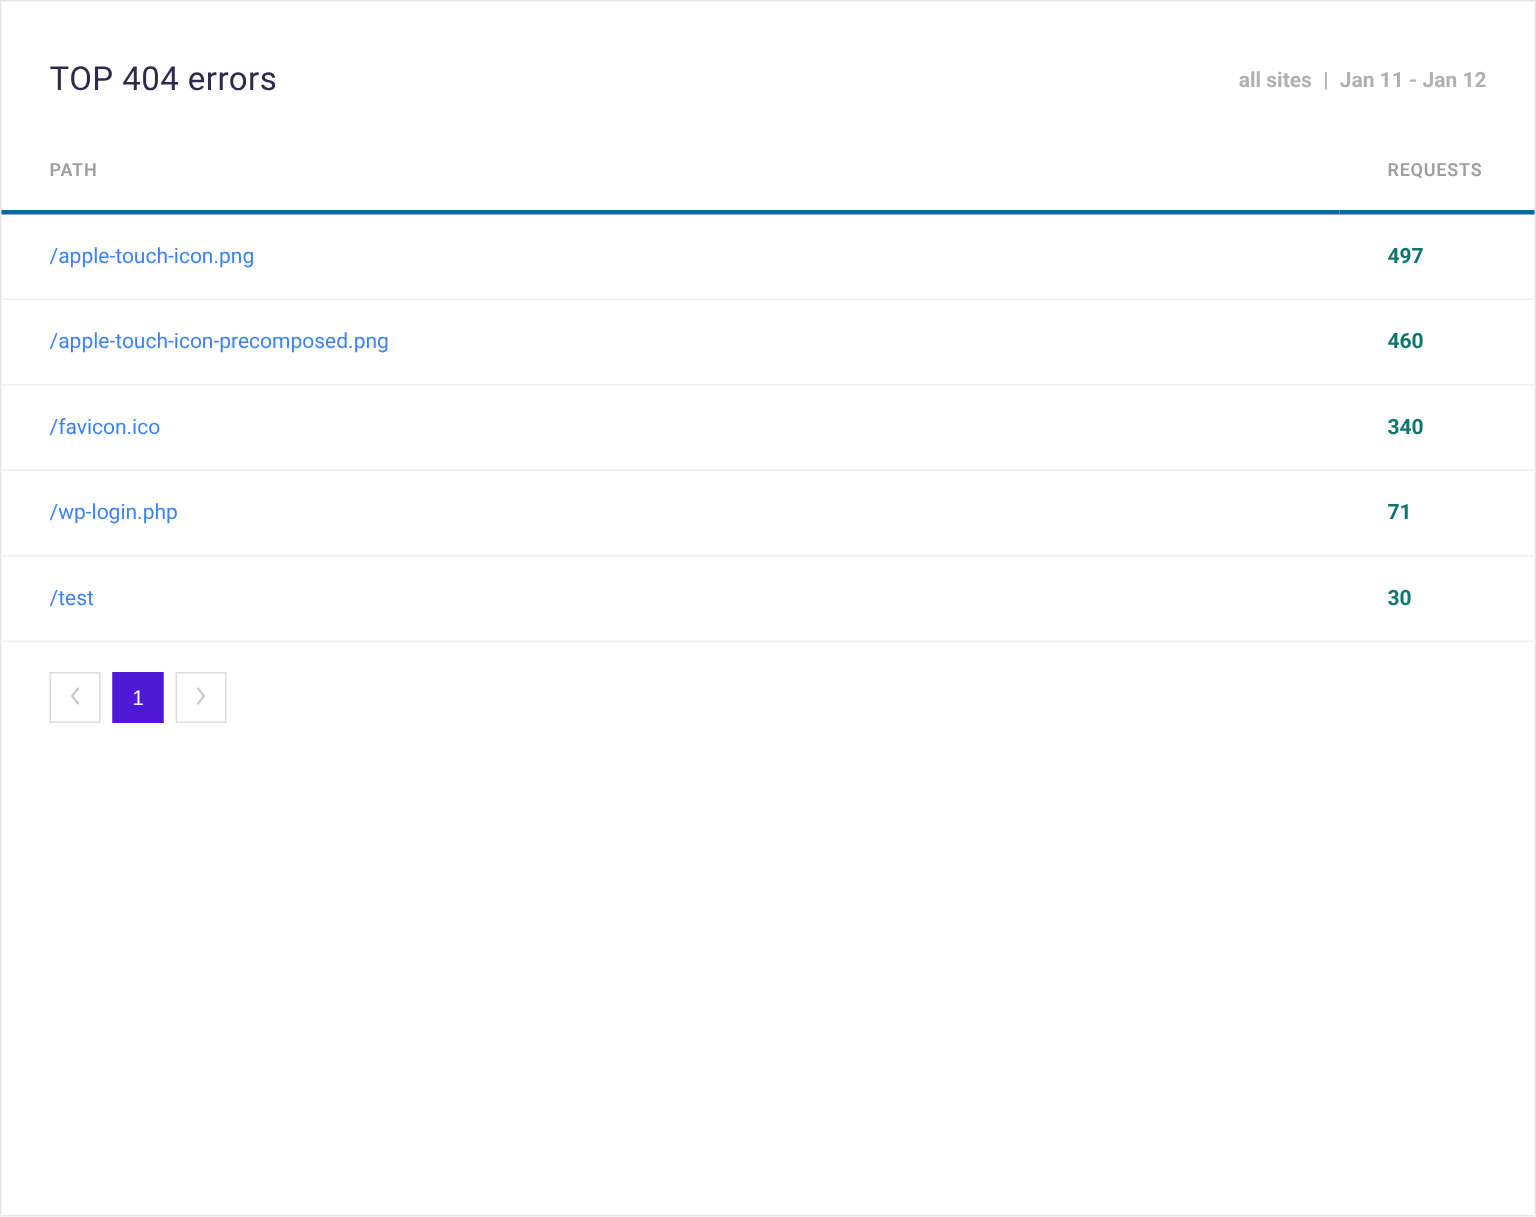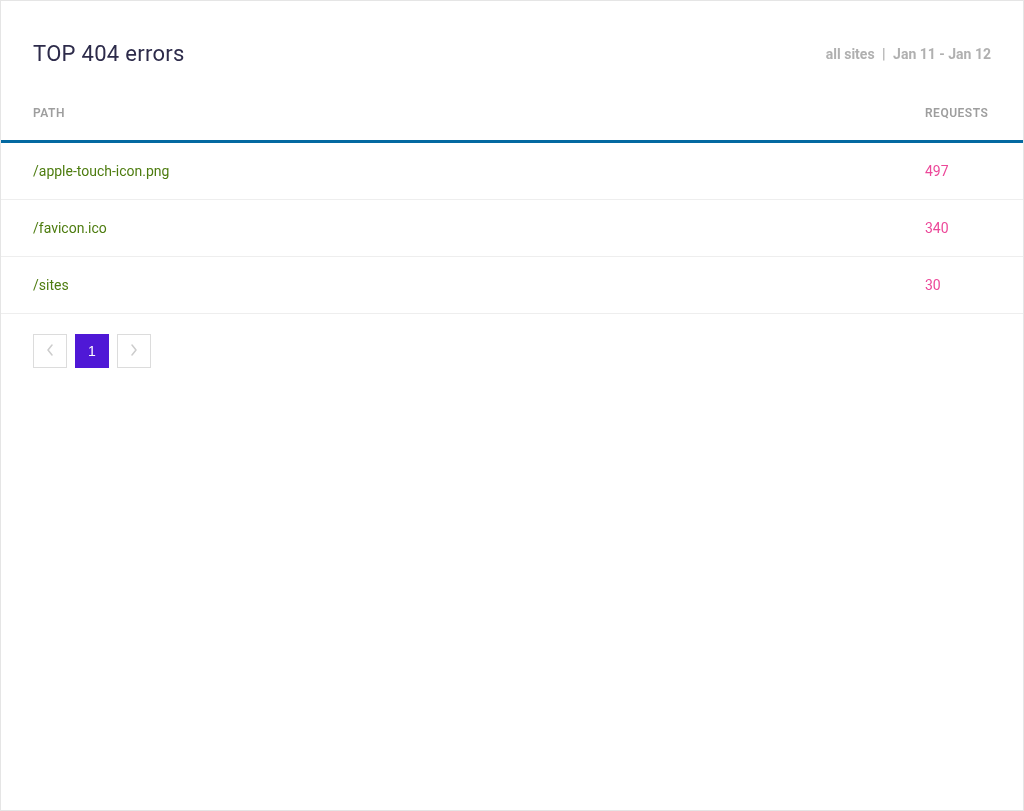--- a/index.html
+++ b/index.html
@@ -57,24 +57,25 @@
       text-align: left;
       width: 130px;
     }
     .data-row td {
       padding: 20px 32px;
       font-size: 14px;
       border-bottom: 1px solid #eeeeee;
       color: #555;
     }
     .data-row td.col-path {
-      color: #4d7c0f;
+      color: #3b82f6;
     }
     .data-row td.col-requests {
-      color: #ec4899;
+      color: #0f766e;
+      font-weight: bold;
     }
     .pagination {
       display: flex;
       gap: 8px;
       padding: 20px 32px;
     }
     .page-btn {
       width: 34px;
       height: 34px;
       border: 1px solid #dcdcdc;
@@ -116,25 +117,33 @@
         <th class="col-path">PATH</th>
         <th class="col-requests">REQUESTS</th>
       </tr>
     </thead>
     <tbody>
       <tr class="data-row">
         <td class="col-path">/apple-touch-icon.png</td>
         <td class="col-requests">497</td>
       </tr>
       <tr class="data-row">
+        <td class="col-path">/apple-touch-icon-precomposed.png</td>
+        <td class="col-requests">460</td>
+      </tr>
+      <tr class="data-row">
         <td class="col-path">/favicon.ico</td>
         <td class="col-requests">340</td>
       </tr>
       <tr class="data-row">
-        <td class="col-path">/sites</td>
+        <td class="col-path">/wp-login.php</td>
+        <td class="col-requests">71</td>
+      </tr>
+      <tr class="data-row">
+        <td class="col-path">/test</td>
         <td class="col-requests">30</td>
       </tr>
     </tbody>
   </table>
 
   <div class="pagination">
     <button class="page-btn">
       <span>
         <svg viewBox="0 0 8 12" fill="none">
             <path d="M6 1L2 6l4 5" stroke="#cccccc" stroke-width="1.5" stroke-linecap="round" stroke-linejoin="round"></path>

